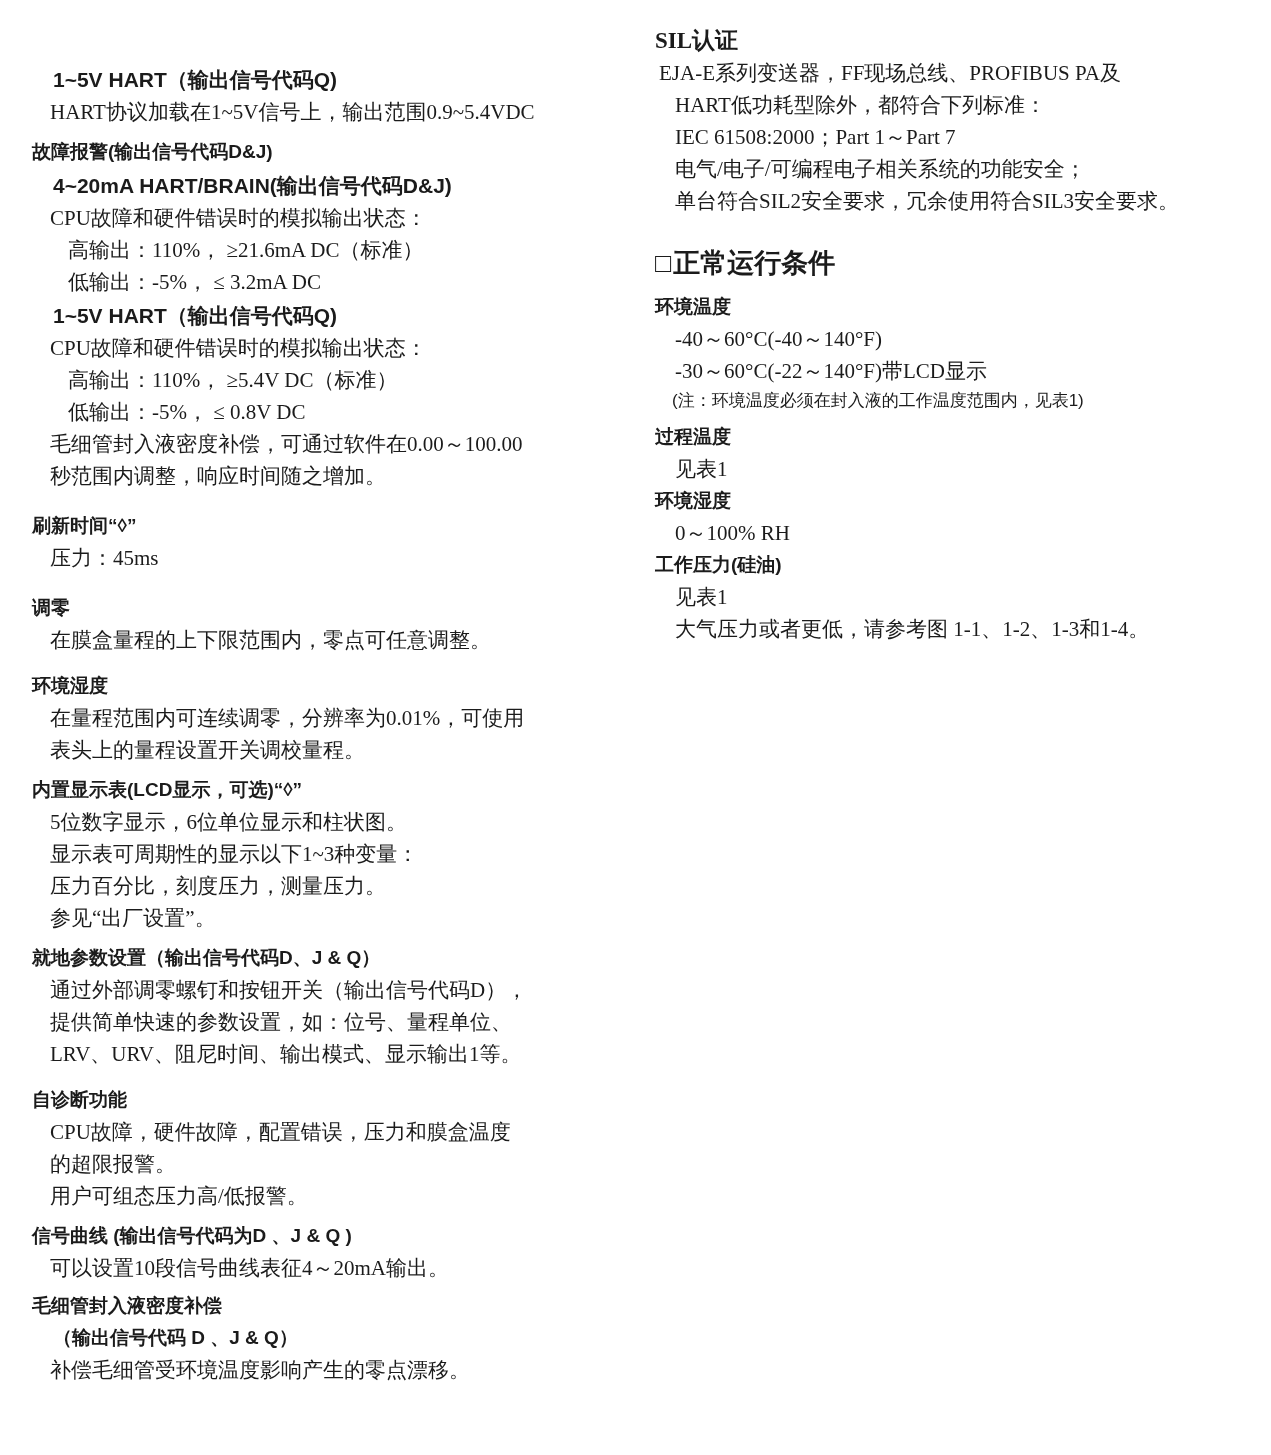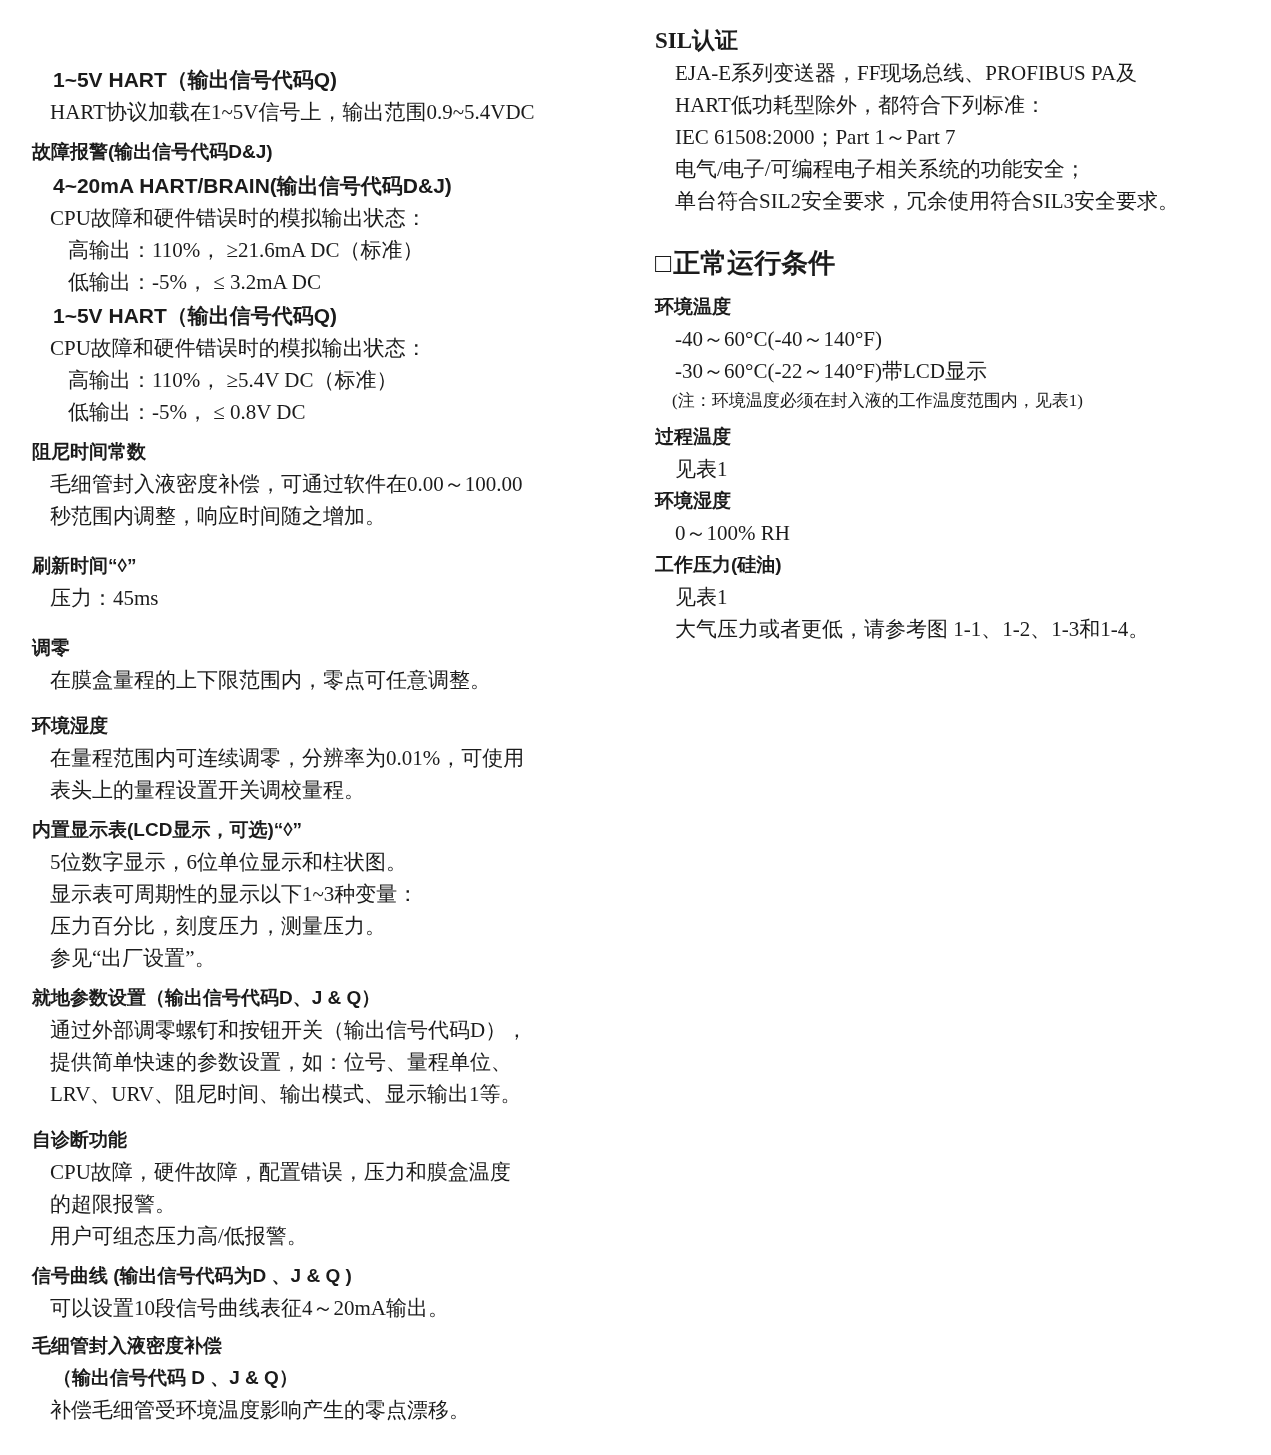--- a/index.html
+++ b/index.html
@@ -63,21 +63,21 @@
     font-weight: bold;
     font-size: 27px;
     line-height: 40px;
     margin-top: 26px;
     white-space: nowrap;
   }
   .section .sq { font-weight: normal; margin-right: 2px; }
 
   
   .note {
-    font-family: Liberation Serif, serif;
+    font-family: Liberation Sans, sans-serif;
     font-size: 17px;
     line-height: 28px;
     margin-left: 17px;
     white-space: nowrap;
   }
 
   .mt6  { margin-top: 6px; }
   .mt8  { margin-top: 8px; }
   .mt14 { margin-top: 14px; }
   .mt18 { margin-top: 18px; }
@@ -92,21 +92,20 @@
     <div class="body">HART协议加载在1~5V信号上，输出范围0.9~5.4VDC</div>
     <div class="h1 mt8">故障报警(输出信号代码D&amp;J)</div>
     <div class="h2">4~20mA HART/BRAIN(输出信号代码D&amp;J)</div>
     <div class="body">CPU故障和硬件错误时的模拟输出状态：</div>
     <div class="body sub">高输出：110%， ≥21.6mA DC（标准）</div>
     <div class="body sub">低输出：-5%， ≤ 3.2mA DC</div>
     <div class="h2">1~5V HART（输出信号代码Q)</div>
     <div class="body">CPU故障和硬件错误时的模拟输出状态：</div>
     <div class="body sub">高输出：110%， ≥5.4V DC（标准）</div>
     <div class="body sub">低输出：-5%， ≤ 0.8V  DC</div>
-    <div class="h1 mt8">阻尼时间常数</div>
     <div class="body">毛细管封入液密度补偿，可通过软件在0.00～100.00</div>
     <div class="body">秒范围内调整，响应时间随之增加。</div>
     <div class="h1 mt18">刷新时间“◊”</div>
     <div class="body">压力：45ms</div>
     <div class="h1 mt18">调零</div>
     <div class="body">在膜盒量程的上下限范围内，零点可任意调整。</div>
     <div class="h1 mt14">环境湿度</div>
     <div class="body">在量程范围内可连续调零，分辨率为0.01%，可使用</div>
     <div class="body">表头上的量程设置开关调校量程。</div>
     <div class="h1 mt8">内置显示表(LCD显示，可选)“◊”</div>
@@ -124,21 +123,21 @@
     <div class="body">用户可组态压力高/低报警。</div>
     <div class="h1 mt8">信号曲线 (输出信号代码为D 、J &amp; Q )</div>
     <div class="body">可以设置10段信号曲线表征4～20mA输出。</div>
     <div class="h1 mt6">毛细管封入液密度补偿</div>
     <div class="h1 cont">（输出信号代码 D 、J &amp; Q）</div>
     <div class="body">补偿毛细管受环境温度影响产生的零点漂移。</div>
   </div>
 
   <div class="col col-right">
     <div class="h1serif">SIL认证</div>
-    <div class="body" style="margin-left:20px">EJA-E系列变送器，FF现场总线、PROFIBUS PA及</div>
+    <div class="body" style="margin-left:4px">EJA-E系列变送器，FF现场总线、PROFIBUS PA及</div>
     <div class="body" style="margin-left:20px">HART低功耗型除外，都符合下列标准：</div>
     <div class="body" style="margin-left:20px">IEC 61508:2000；Part 1～Part 7</div>
     <div class="body" style="margin-left:20px">电气/电子/可编程电子相关系统的功能安全；</div>
     <div class="body" style="margin-left:20px">单台符合SIL2安全要求，冗余使用符合SIL3安全要求。</div>
     <div class="section">
       <span class="sq">□</span><span>正常运行条件</span>
     </div>
     <div class="h1 mt8">环境温度</div>
     <div class="body" style="margin-left:20px">-40～60°C(-40～140°F)</div>
     <div class="body" style="margin-left:20px">-30～60°C(-22～140°F)带LCD显示</div>

